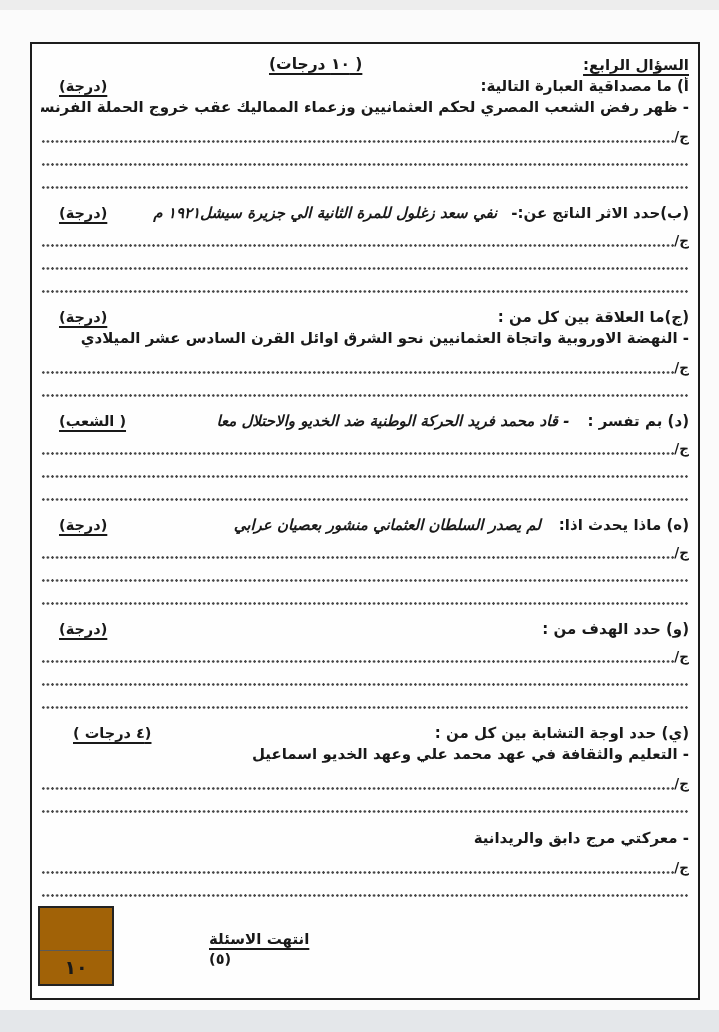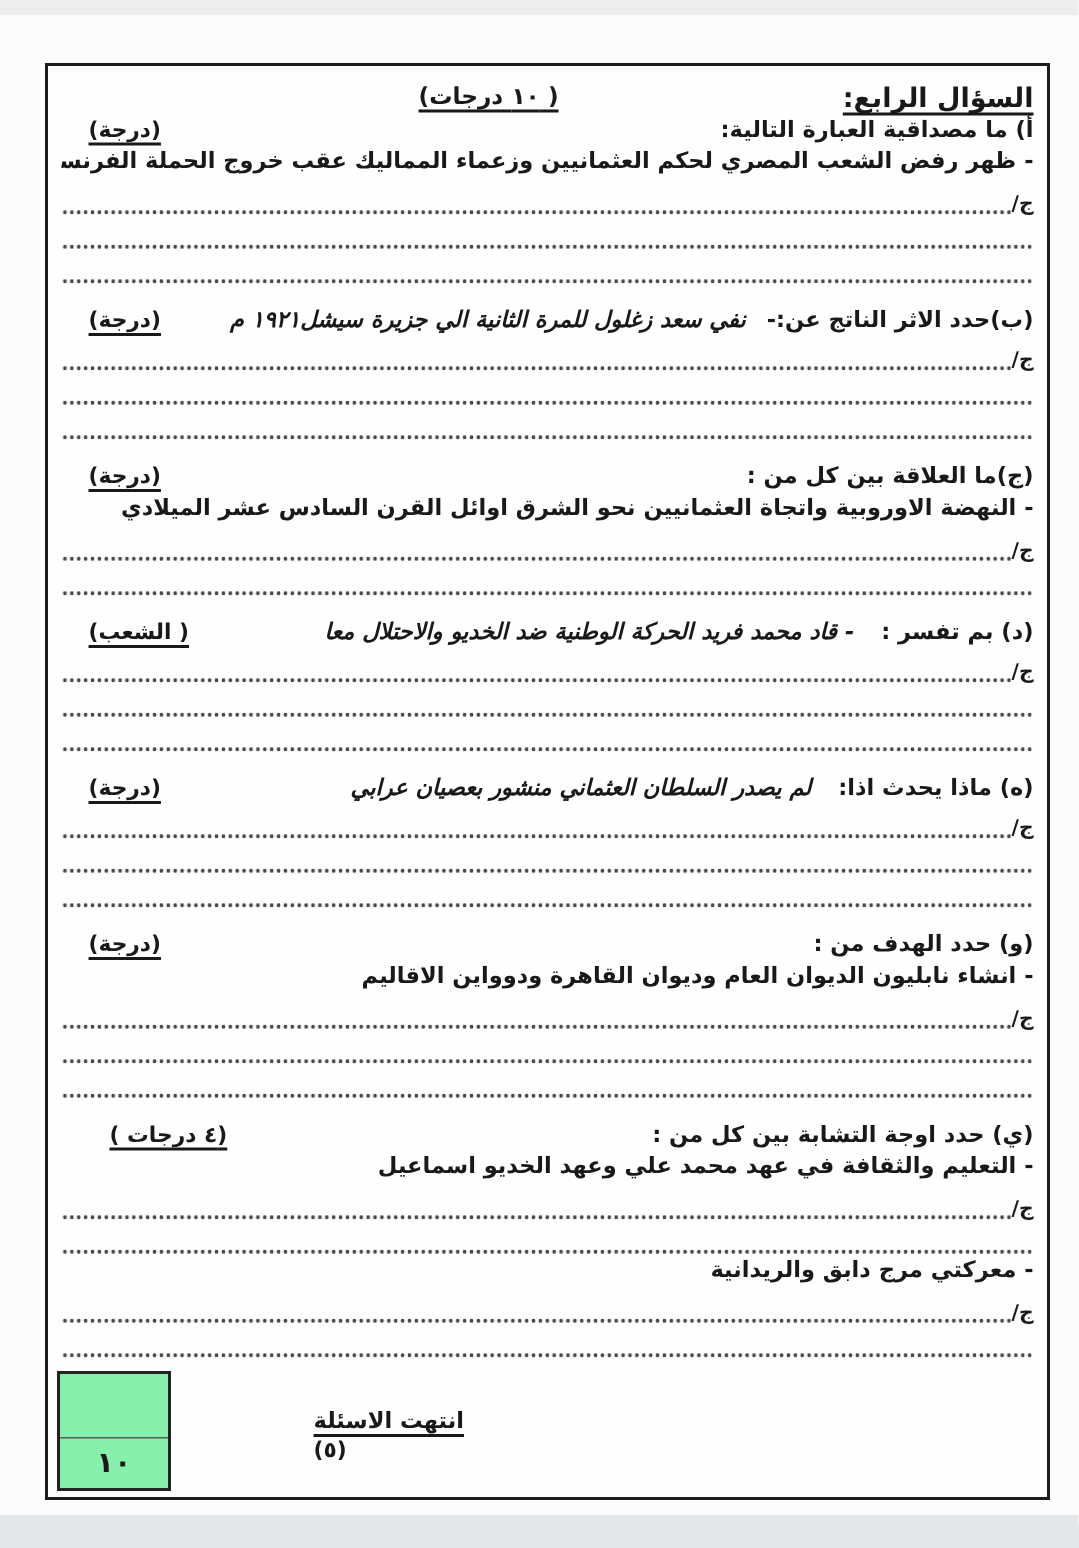--- a/index.html
+++ b/index.html
@@ -20,22 +20,22 @@
     background:#fefefe;
     border:2px solid #1d1d1d;
     direction:rtl;
     padding:6px 9px 0 9px;
     color:#191919;
     font-weight:700;
     overflow:hidden;
   }
 
   .hdr-row { position:relative; height:22px; margin-top:5px; white-space:nowrap; }
-  .hdr-title { font-size:18px; text-decoration:underline; text-underline-offset:4px; text-decoration-thickness:1.5px; }
-  .hdr-marks { position:absolute; left:238px; top:0; font-size:15.5px; text-decoration:underline; text-underline-offset:4px; text-decoration-thickness:1.5px; }
+  .hdr-title { font-size:15px; text-decoration:underline; text-underline-offset:4px; text-decoration-thickness:1.5px; }
+  .hdr-marks { position:absolute; left:228px; top:0; font-size:15.5px; text-decoration:underline; text-underline-offset:4px; text-decoration-thickness:1.5px; }
 
   .sec-row { display:flex; align-items:baseline; height:21px; white-space:nowrap; overflow:hidden; }
   .sec-row.gap { margin-top:14px; }
   .sec-label { font-size:15px; text-underline-offset:4px; text-decoration-thickness:1.5px; }
   .sec-inline { font-size:15px; margin-right:14px;font-style:italic; }
   .sec-inline.wide { margin-right:18px; }
   .spacer { flex:1; }
   .marks { font-size:14.5px; text-decoration:underline; text-underline-offset:4px; text-decoration-thickness:1.5px; margin-left:18px; }
   .marks.inset { margin-left:32px; }
 
@@ -50,21 +50,21 @@
     background-repeat:repeat-x;
     background-position:0 bottom;
   }
 
   .footer { position:relative; height:92px; margin-top:6px; }
   .score-box {
     position:absolute; right:auto; left:600px;
     top:2px;
   }
   
-  .score-box { left:auto; right:575px; width:76px; height:80px; border:2.5px solid #232323; background:#86efac; }
+  .score-box { left:auto; right:575px; width:76px; height:80px; border:2.5px solid #232323; background:#a16207; }
   .score-box .divider { position:absolute; top:42px; left:0; width:100%; border-top:1.3px solid #5a5a5a; }
   .score-box .score-val { position:absolute; bottom:6px; width:100%; text-align:center; font-size:19px; letter-spacing:6px; }
 
   .end-block { position:absolute; right:310px; top:26px; width:170px; text-align:left; }
   .end-text { font-size:15px; text-decoration:underline; text-underline-offset:4px; text-decoration-thickness:1.5px; }
   .page-num { font-size:14.5px; margin-top:3px; }
 </style>
 </head>
 <body>
 
@@ -158,21 +158,20 @@
     </div>
   <div class="ansline">
       <span class="dots"></span>
     </div>
 
   <div class="sec-row gap">
     <span class="sec-label">(و) حدد الهدف من :</span>
     <span class="spacer"></span>
     <span class="marks">(درجة)</span>
   </div>
-  <div class="stmt">- انشاء نابليون الديوان العام وديوان القاهرة ودوواين الاقاليم</div>
   <div class="ansline">
     <span class="prefix">ج/</span>
     <span class="dots"></span>
   </div>
   <div class="ansline">
       <span class="dots"></span>
     </div>
   <div class="ansline">
       <span class="dots"></span>
     </div>
@@ -184,21 +183,21 @@
   </div>
   <div class="stmt">- التعليم والثقافة في عهد محمد علي وعهد الخديو اسماعيل</div>
   <div class="ansline">
     <span class="prefix">ج/</span>
     <span class="dots"></span>
   </div>
   <div class="ansline">
       <span class="dots"></span>
     </div>
 
-  <div class="stmt" style="margin-top:0;">- معركتي مرج دابق والريدانية</div>
+  <div class="stmt" style="margin-top:15px;">- معركتي مرج دابق والريدانية</div>
   <div class="ansline">
     <span class="prefix">ج/</span>
     <span class="dots"></span>
   </div>
   <div class="ansline">
       <span class="dots"></span>
     </div>
 
   <div class="footer">
     <div class="score-box">

